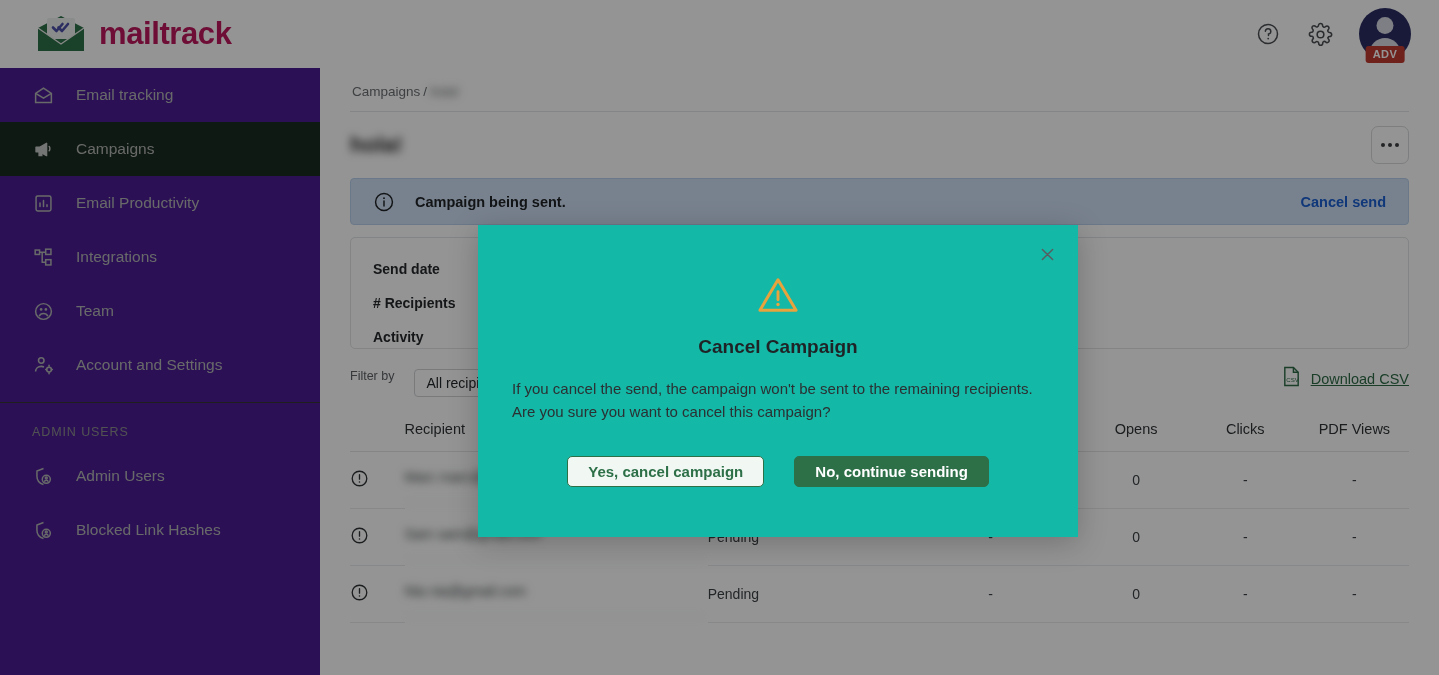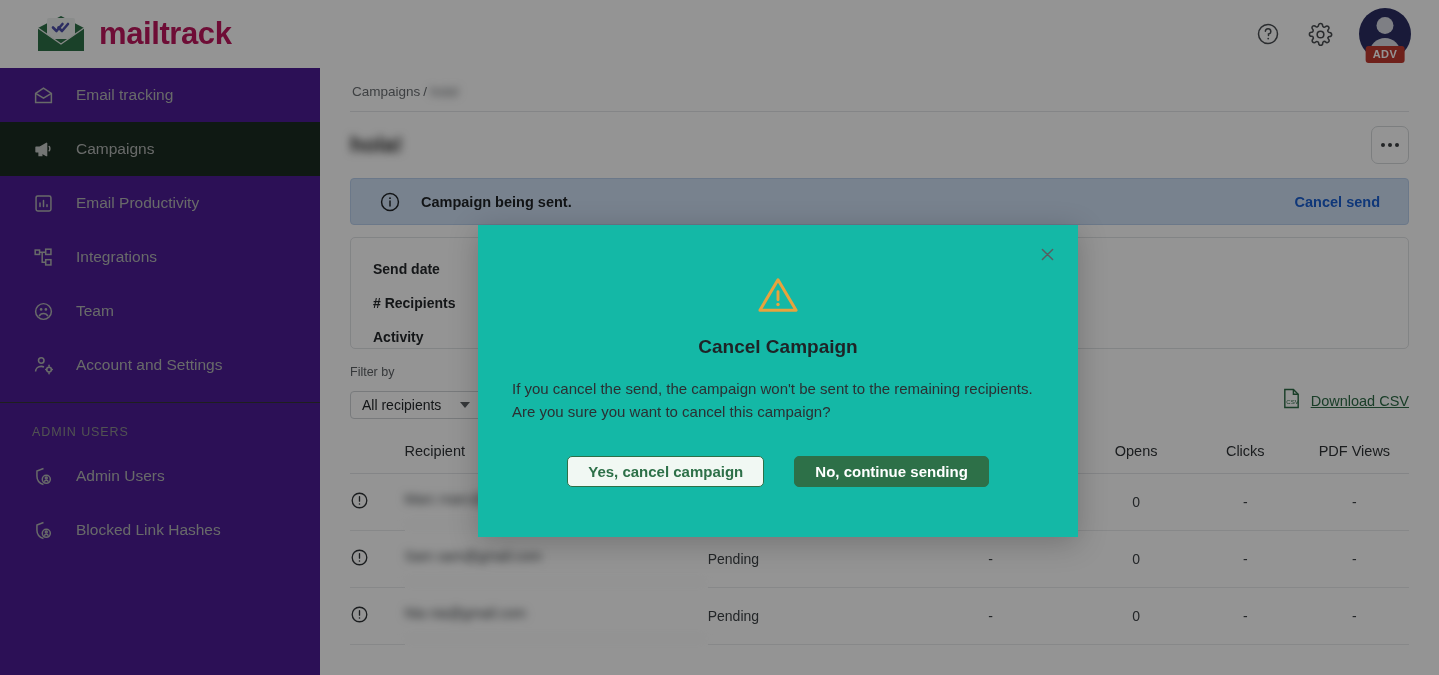--- a/index.html
+++ b/index.html
@@ -81,38 +81,38 @@
   .kebab {
     margin-left: auto; width: 38px; height: 38px;
     border: 1px solid #d6d9db; border-radius: 7px;
     display: flex; align-items: center; justify-content: center; gap: 3px;
     cursor: pointer; background: #fff;
   }
   .kebab i { width: 4px; height: 4px; border-radius: 50%; background: #3c3f42; display: block; }
 
   .alert-bar {
     background: #cfe0f5; border: 1px solid #b9cfec; border-radius: 4px;
-    height: 47px; display: flex; align-items: center; padding: 0 28px;
+    height: 47px; display: flex; align-items: center; padding: 0 22px;
   }
   .alert-icon { width: 22px; height: 22px; margin-right: 20px; flex: 0 0 22px; }
   .alert-text { font-size: 14.5px; color: #1f2326; font-weight: 600; }
   .alert-link { margin-left: auto; color: #1a5fd0; font-size: 14.5px; font-weight: 600; cursor: pointer; }
 
   .detail-card {
     margin-top: 12px; border: 1px solid #e1e3e5; border-radius: 5px;
     padding: 14px 22px; height: 112px;
   }
   .detail-row { display: flex; align-items: center; height: 34px; font-size: 14px; }
   .detail-label { width: 125px; flex: 0 0 125px; font-weight: 700; color: #25282b; }
   .detail-value { color: #43484c; }
 
   .filters {
     display: flex; align-items: flex-end; padding: 16px 0 10px 0;
   }
-  .filter-block { display: flex; flex-direction: column; gap: 12px; }
+  .filter-block { display: flex; flex-direction: row; gap: 20px; }
   .filter-label { font-size: 12.5px; color: #5d6165; }
   .select {
     height: 28px; min-width: 132px; border: 1px solid #cfd3d6; border-radius: 4px;
     display: flex; align-items: center; padding: 0 11px; gap: 16px;
     font-size: 14px; color: #24282b; cursor: pointer; background: #fff;
   }
   .select .caret { margin-left: auto; width: 0; height: 0; border-left: 5px solid transparent; border-right: 5px solid transparent; border-top: 6px solid #5d6165; }
   .csv-link { margin-left: auto; display: flex; align-items: center; gap: 9px; cursor: pointer; padding-bottom: 5px; }
   .csv-text { color: #2d6b46; font-size: 14.5px; text-decoration: underline; }
 

